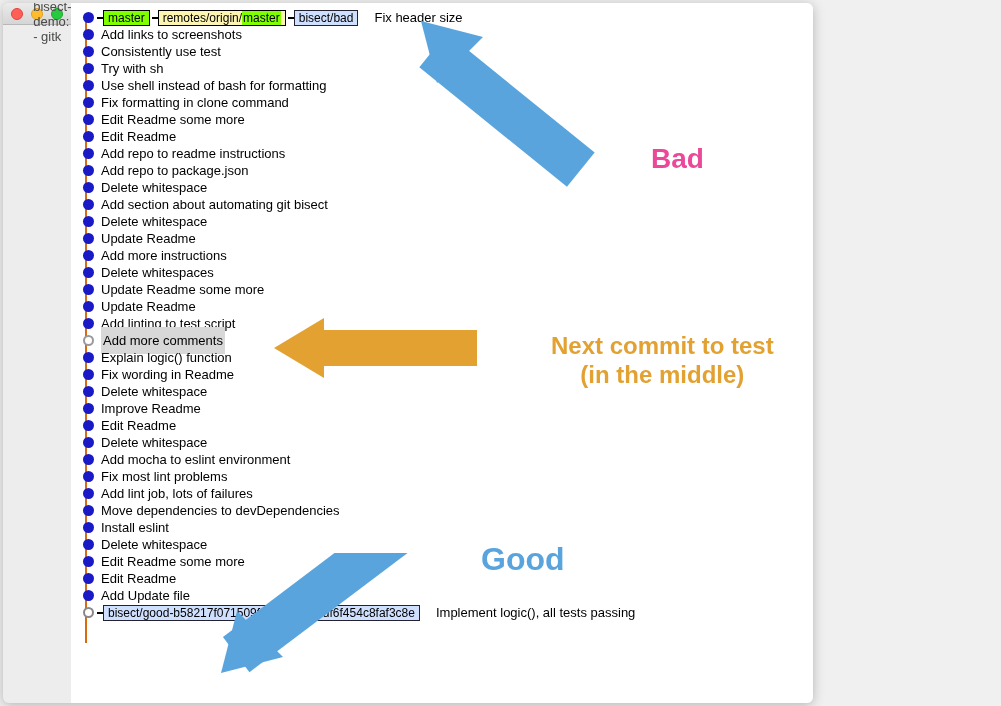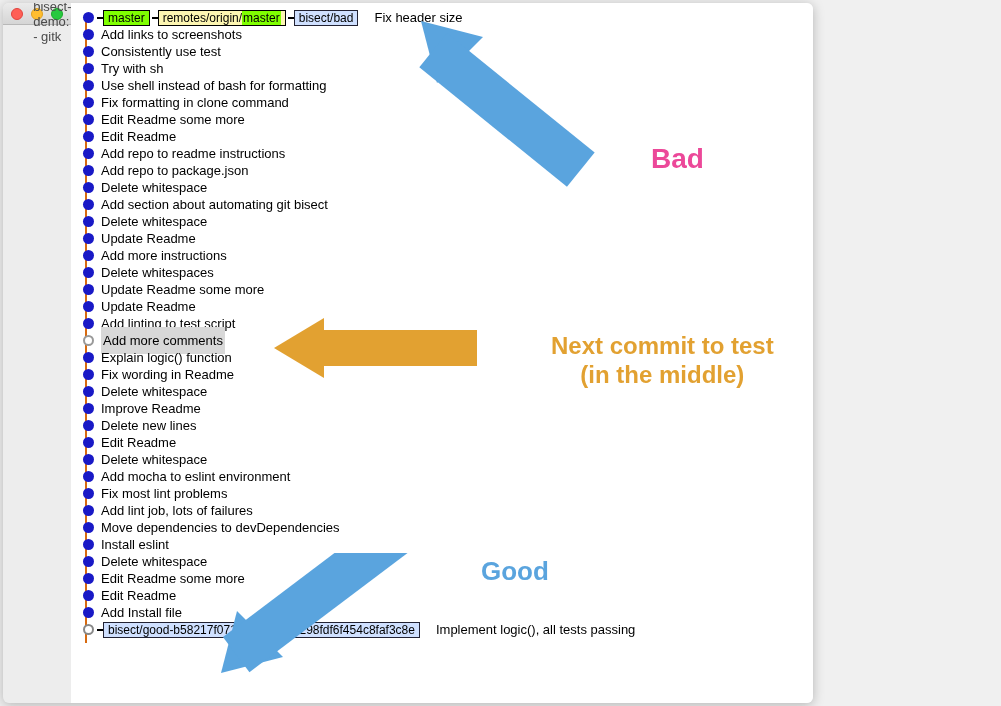--- a/index.html
+++ b/index.html
@@ -114,21 +114,21 @@
 
     
     .annot {
       position: absolute;
       font-family: "Helvetica Neue", Arial, sans-serif;
       font-weight: 700;
       pointer-events: none;
     }
     .annot.bad-label { color: #ec4899; font-size: 28px; left: 580px; top: 140px; }
     .annot.next-label { color: #e2a131; font-size: 24px; left: 480px; top: 329px; text-align: center; line-height: 1.2; }
-    .annot.good-label { color: #5aa4de; font-size: 26px; left: 410px; top: 553px; }
+    .annot.good-label { color: #5aa4de; font-size: 32px; left: 410px; top: 538px; }
 
     
     .arrow {
       position: absolute;
       pointer-events: none;
     }
   </style>
 </head>
 <body>
 
@@ -291,26 +291,20 @@
         <div class="row">
           <div class="line-col">
             <div class="node"></div>
           </div>
           <span class="msg">Improve Readme</span>
         </div>
         <div class="row">
           <div class="line-col">
             <div class="node"></div>
           </div>
-          <span class="msg">Delete new lines</span>
-        </div>
-        <div class="row">
-          <div class="line-col">
-            <div class="node"></div>
-          </div>
           <span class="msg">Edit Readme</span>
         </div>
         <div class="row">
           <div class="line-col">
             <div class="node"></div>
           </div>
           <span class="msg">Delete whitespace</span>
         </div>
         <div class="row">
           <div class="line-col">
@@ -357,21 +351,21 @@
         <div class="row">
           <div class="line-col">
             <div class="node"></div>
           </div>
           <span class="msg">Edit Readme</span>
         </div>
         <div class="row">
           <div class="line-col">
             <div class="node"></div>
           </div>
-          <span class="msg">Add Install file</span>
+          <span class="msg">Add Update file</span>
         </div>
         <div class="row">
           <div class="line-col">
             <div class="node last"></div>
           </div>
           <div class="hconn"></div>
           <span class="tag blue">bisect/good-b58217f071509f8da9ac298fdf6f454c8faf3c8e</span>
           <span class="msg far">Implement logic(), all tests passing</span>
         </div>
       </div>

